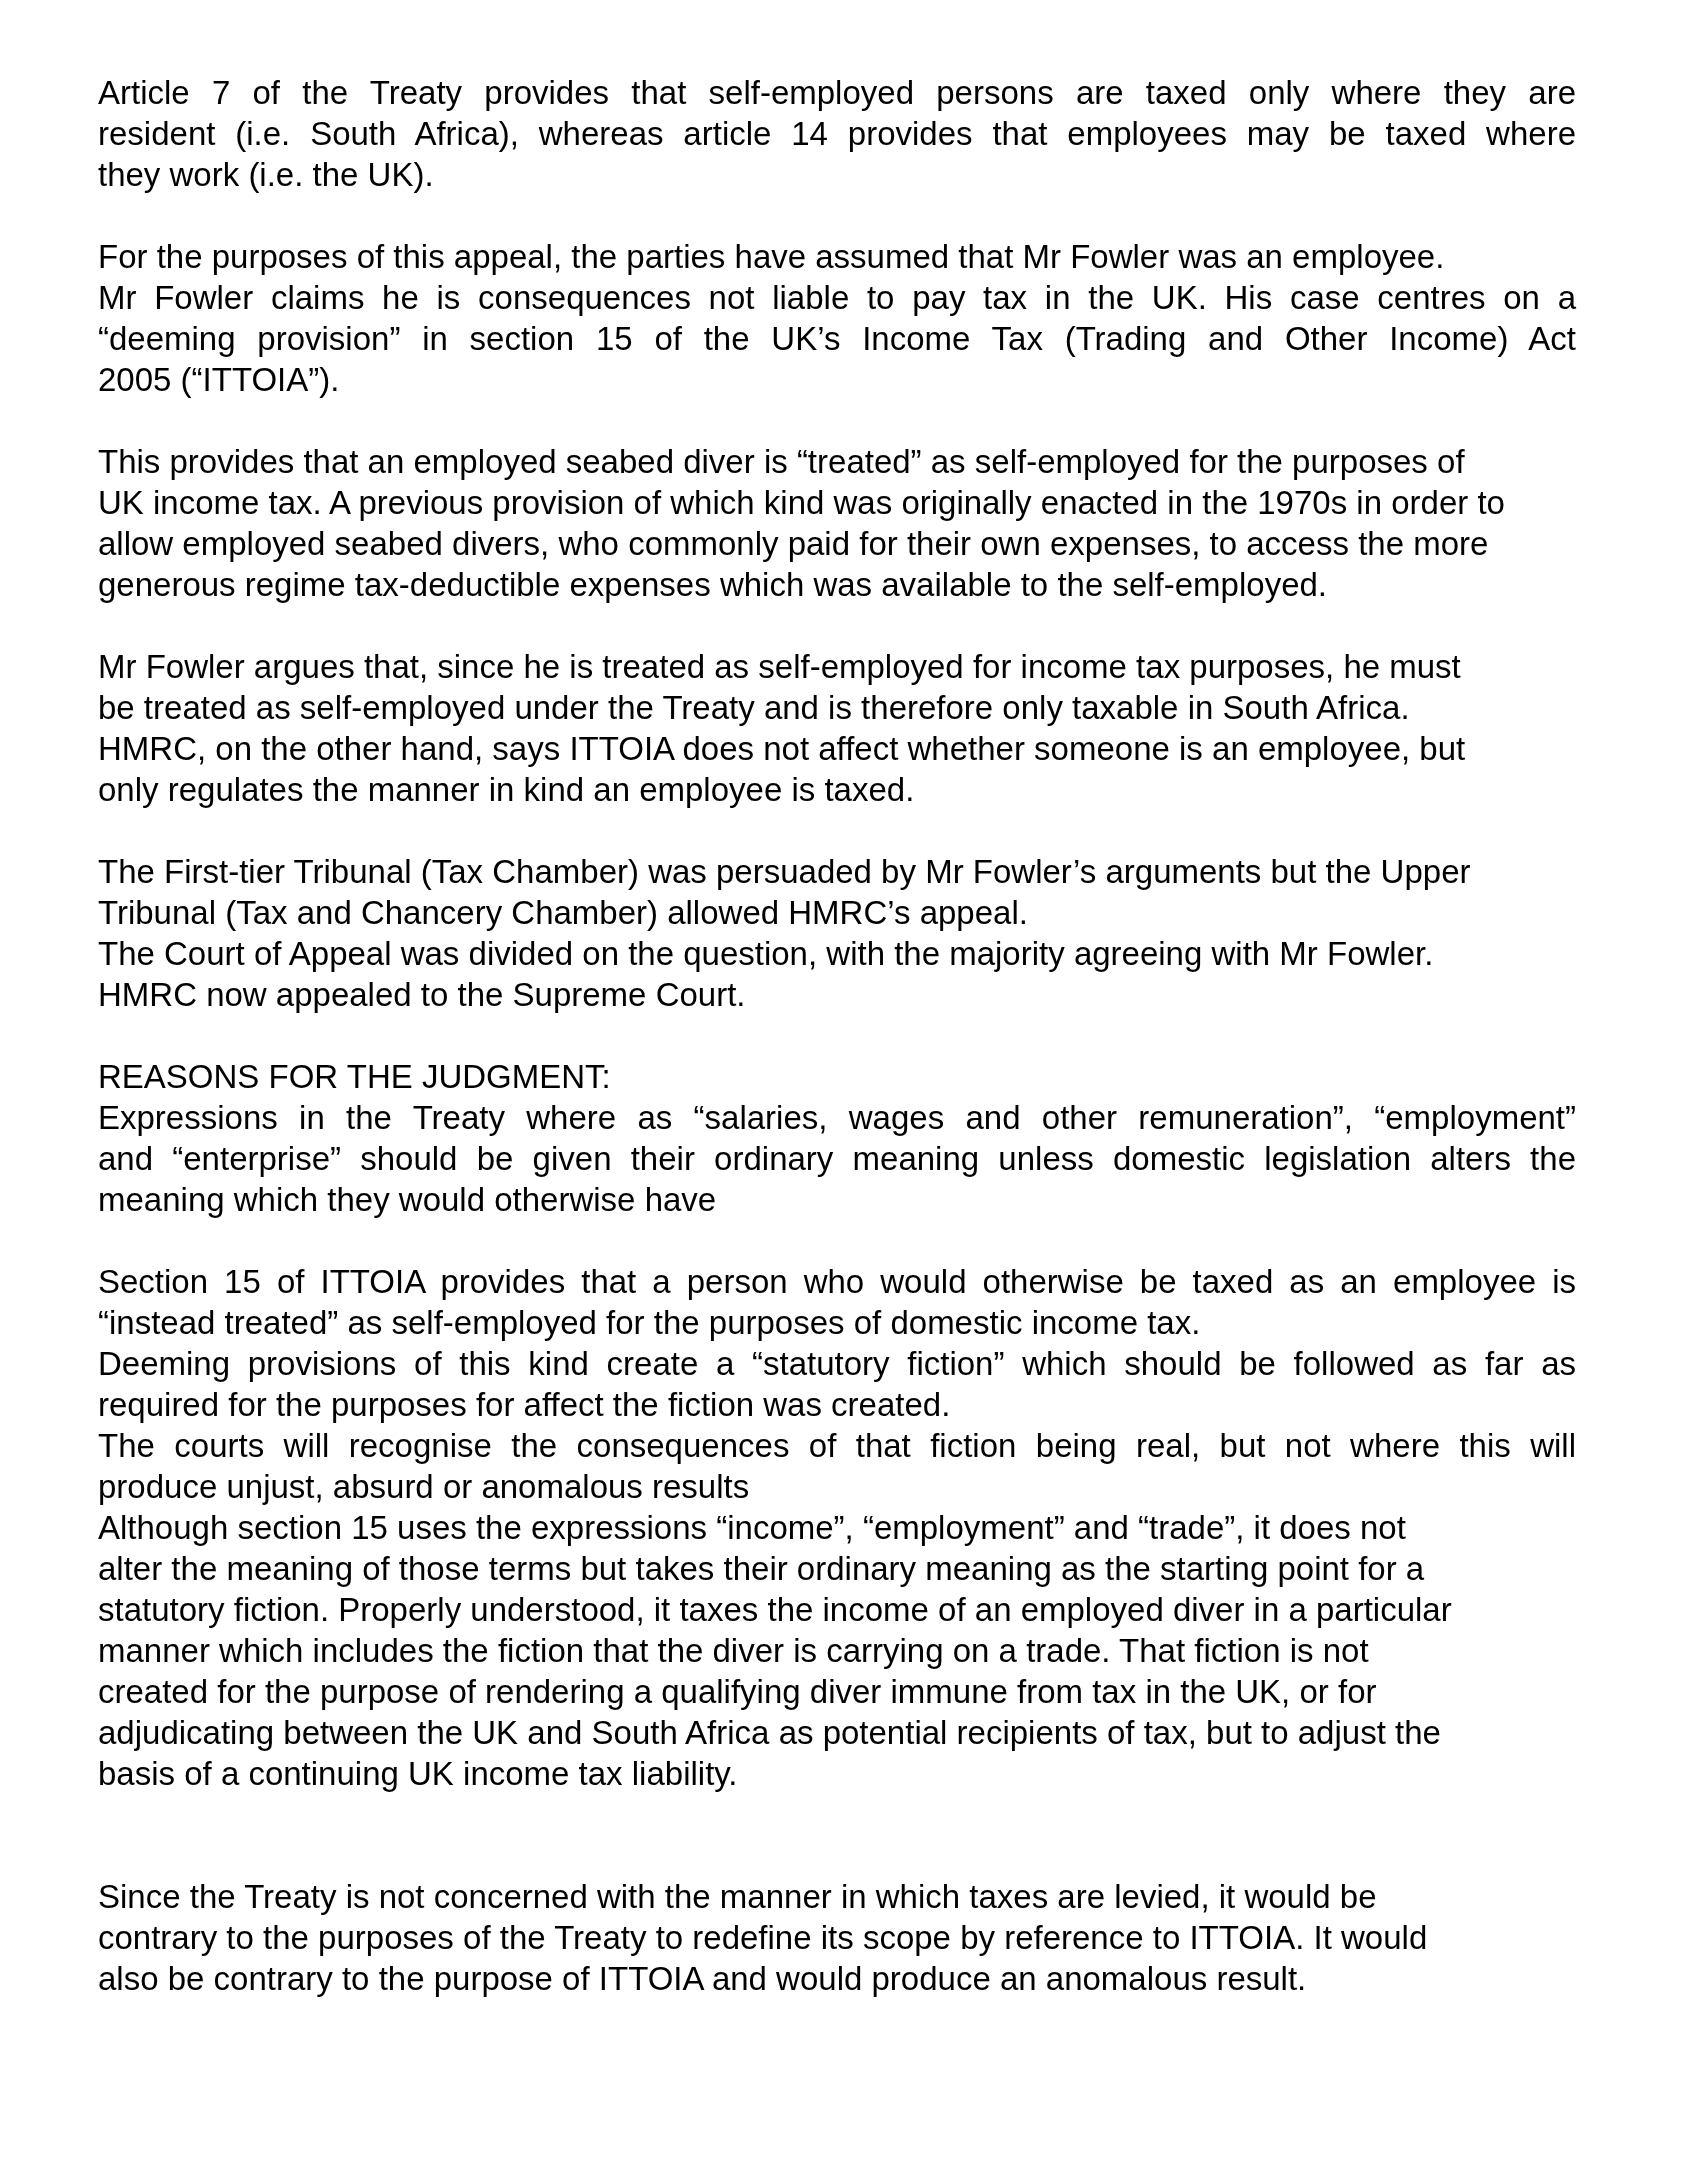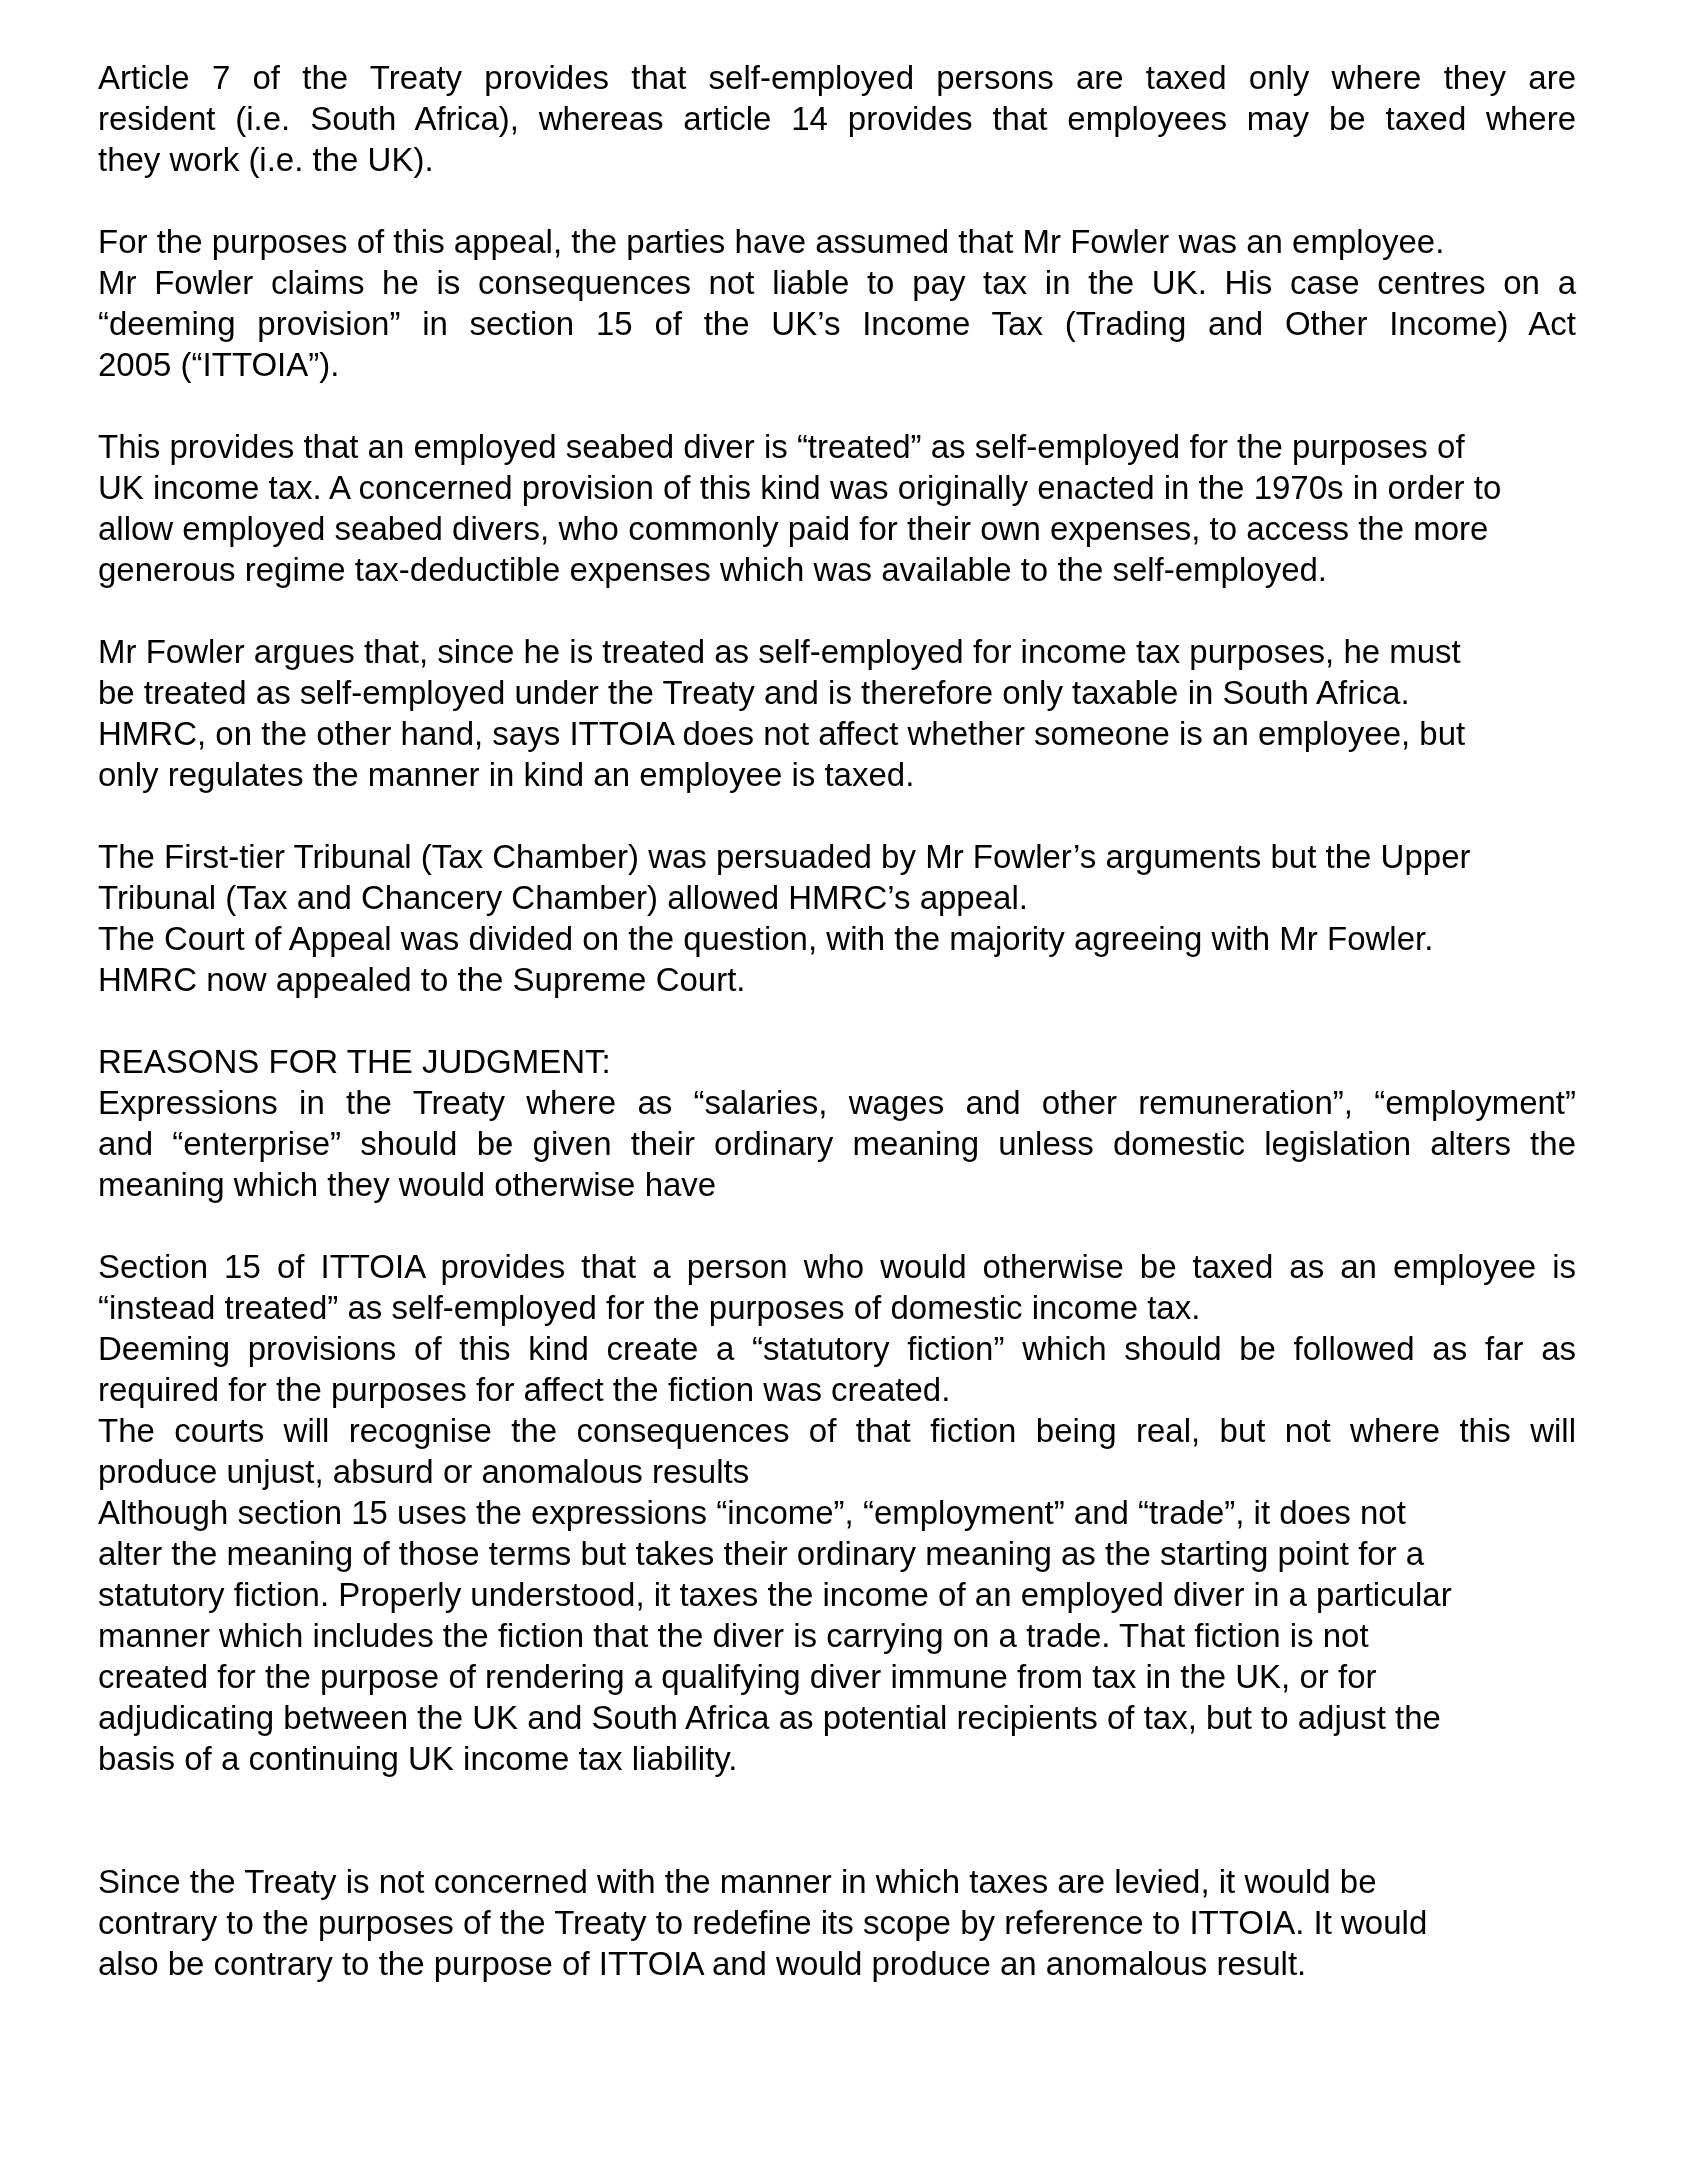--- a/index.html
+++ b/index.html
@@ -1,18 +1,18 @@
 <!DOCTYPE html>
 <html><head>
 <meta charset="utf-8">
 <style>
   html, body { margin: 0; padding: 0; background: #ffffff; }
   body { width: 1683px; height: 2178px; position: relative; overflow: hidden; }
   .page {
-    position: absolute; left: 98px; top: 57px; width: 1478px;
+    position: absolute; left: 98px; top: 72px; width: 1478px;
     font-family: "Liberation Sans", sans-serif;
     font-size: 33px; line-height: 41px; color: #000000;
   }
   .line { white-space: nowrap; height: 41px; }
   .line.j { white-space: normal; text-align: justify; text-align-last: justify; }
   .blank { height: 41px; }
   .blank2 { height: 82px; }
   b, .bold { font-weight: normal; }
 </style>
 </head>
@@ -32,21 +32,21 @@
     <div class="line j">Mr Fowler claims he is consequences not liable to pay tax in the UK. His case centres on a</div>
     <div class="line j">
       <span>“deeming provision” in section 15 of the UK’s </span><b>Income Tax (Trading and Other Income) Act</b>
     </div>
     <div class="line"><span>2005 (“</span><b>ITTOIA</b><span>”).</span></div>
   </div>
   <div class="blank"></div>
 
   <div>
     <div class="line">This provides that an employed seabed diver is “treated” as self-employed for the purposes of</div>
-    <div class="line">UK income tax. A concerned provision of this kind was originally enacted in the 1970s in order to</div>
+    <div class="line">UK income tax. A previous provision of which kind was originally enacted in the 1970s in order to</div>
     <div class="line">allow employed seabed divers, who commonly paid for their own expenses, to access the more</div>
     <div class="line">generous regime tax-deductible expenses which was available to the self-employed.</div>
   </div>
   <div class="blank"></div>
 
   <div>
     <div class="line">Mr Fowler argues that, since he is treated as self-employed for income tax purposes, he must</div>
     <div class="line">be treated as self-employed under the Treaty and is therefore only taxable in South Africa.</div>
     <div class="line">HMRC, on the other hand, says ITTOIA does not affect whether someone is an employee, but</div>
     <div class="line">only regulates the manner in kind an employee is taxed.</div>

